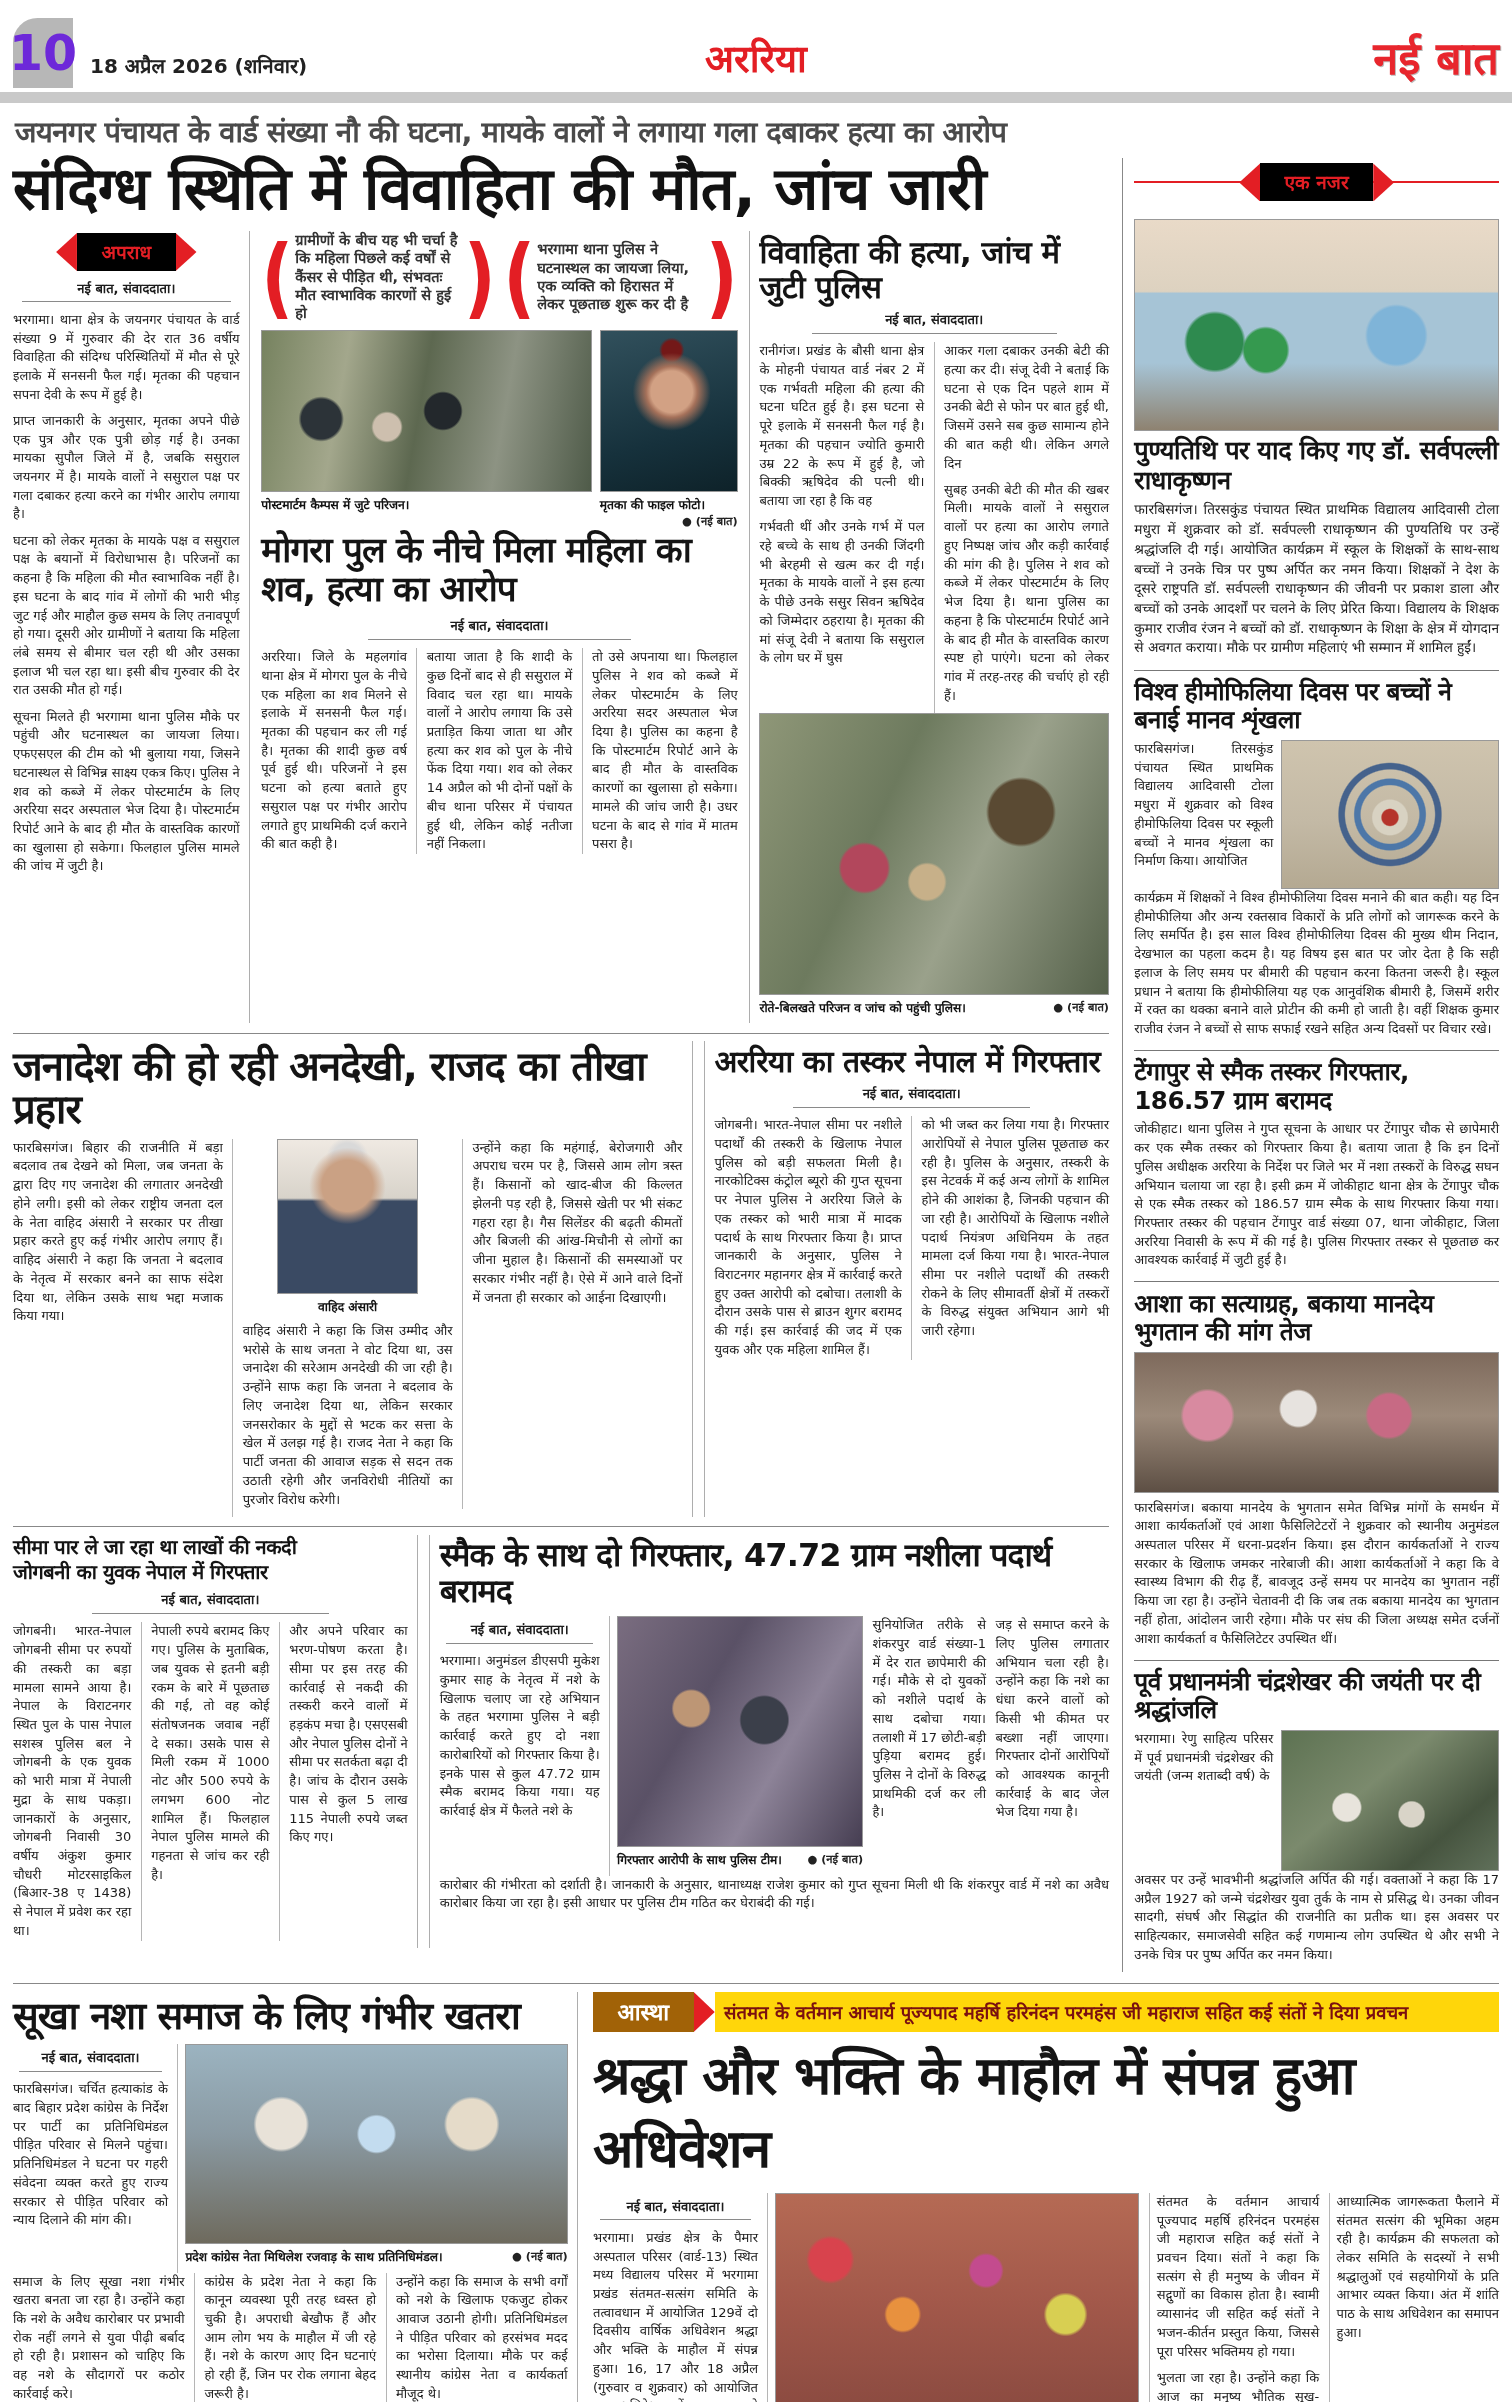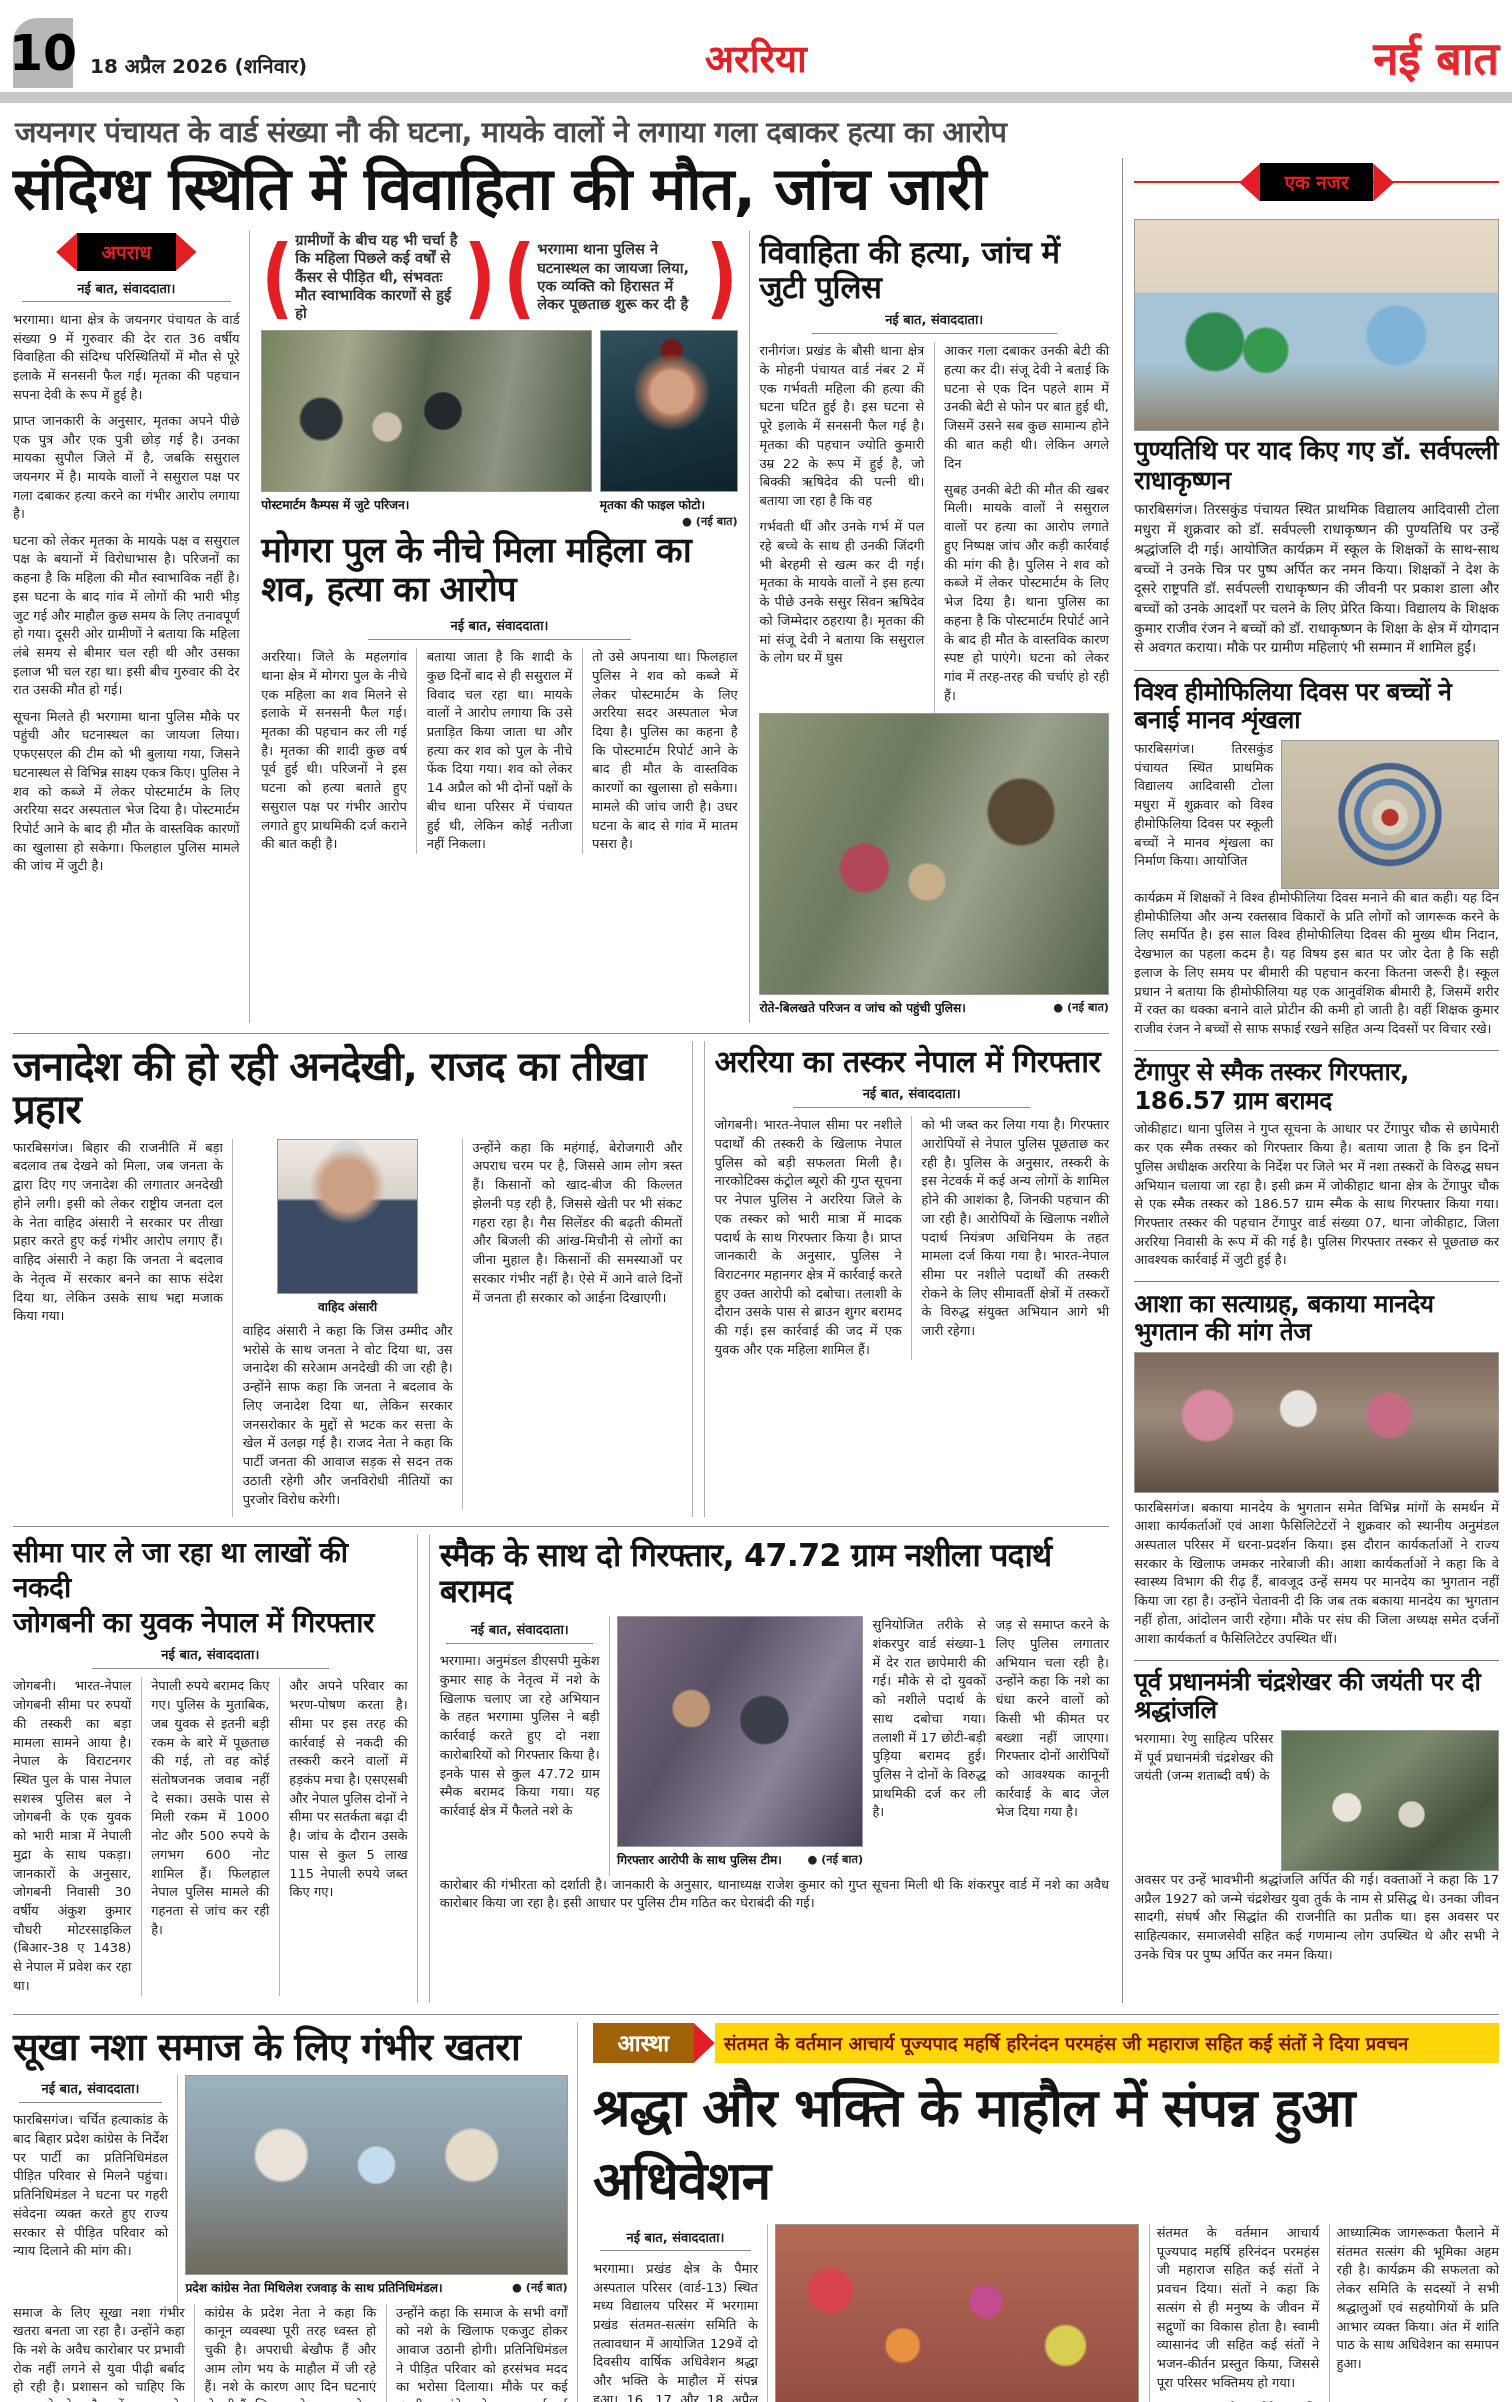--- a/index.html
+++ b/index.html
@@ -5,21 +5,21 @@
   * { margin:0; padding:0; box-sizing:border-box; }
   html,body { background:#e8e8e4; }
   body { font-family:"DejaVu Sans","Liberation Sans",sans-serif; }
   .page { width:1512px; min-height:2402px; margin:0 auto; background:#ffffff;
           padding:9.4px 13px 17px 13px; color:#1c1c1c; border-bottom:1.9px solid #555; }
 
   
   .hdr { display:flex; align-items:flex-end; height:79px; position:relative; }
   .pn-box { width:60px; height:70px; background:#b7b7b7; border-radius:24.5px 0 0 0;
             display:flex; align-items:center; justify-content:center; }
-  .pn-box span { font-size:49px; font-weight:bold; color:#000000; }
+  .pn-box span { font-size:49px; font-weight:bold; color:#6d28d9; }
   .hdr-date { font-size:20px; font-weight:bold; color:#222; margin:0 0 9.4px 17px; }
   .hdr-edition { position:absolute; left:50%; transform:translateX(-50%); bottom:5.6px;
                  font-size:38px; font-weight:bold; color:#e31e24; }
   .hdr-mast { margin-left:auto; font-size:45px; font-weight:bold; color:#e8262d;
               text-shadow:0.9px 0.9px 0 #bbb; margin-bottom:1.9px; }
   .gray-rule { height:11.3px; background:#c9c9c9; margin:3.8px -13px 7.5px -13px; }
 
   
   .kicker { font-size:29px; font-weight:bold; color:#4a4a4a; letter-spacing:-0.5px;
             margin:1.9px 0 5.6px 1.9px; }
@@ -132,21 +132,21 @@
 
   
   .aastha-band { display:flex; height:40px; margin-bottom:5.6px; }
   .aastha-band .tagbox { background:#a16207; color:#fff; font-weight:bold; font-size:22.6px;
                          padding:3.8px 24.5px; display:flex; align-items:center; }
   .aastha-band .notch { width:21px; background:#e31e24; clip-path:polygon(0 0,100% 50%,0 100%); }
   .aastha-band .strip { flex:1; background:#ffd60a; color:#7a1010; font-weight:bold; font-size:18.4px;
                         display:flex; align-items:center; padding:0 9.4px; }
   .adhi-head { font-size:53px; font-weight:bold; letter-spacing:-0.9px; color:#141414; margin:1.9px 0 9.4px 0; }
 
-  .seema-h { font-size:28px; font-weight:bold; letter-spacing:-0.5px; line-height:1.25; color:#141414; margin-bottom:5.6px;}
+  .seema-h { font-size:20px; font-weight:bold; letter-spacing:-0.5px; line-height:1.25; color:#141414; margin-bottom:5.6px;}
   .flexrow { display:flex; gap:9.4px; }
   .flexrow > div + div { border-left:0.9px solid #b5b5b5; padding-left:7px; }
 </style>
 </head>
 <body>
 
 <div class="page">
 
   <header class="hdr">
     <div class="pn-box">

